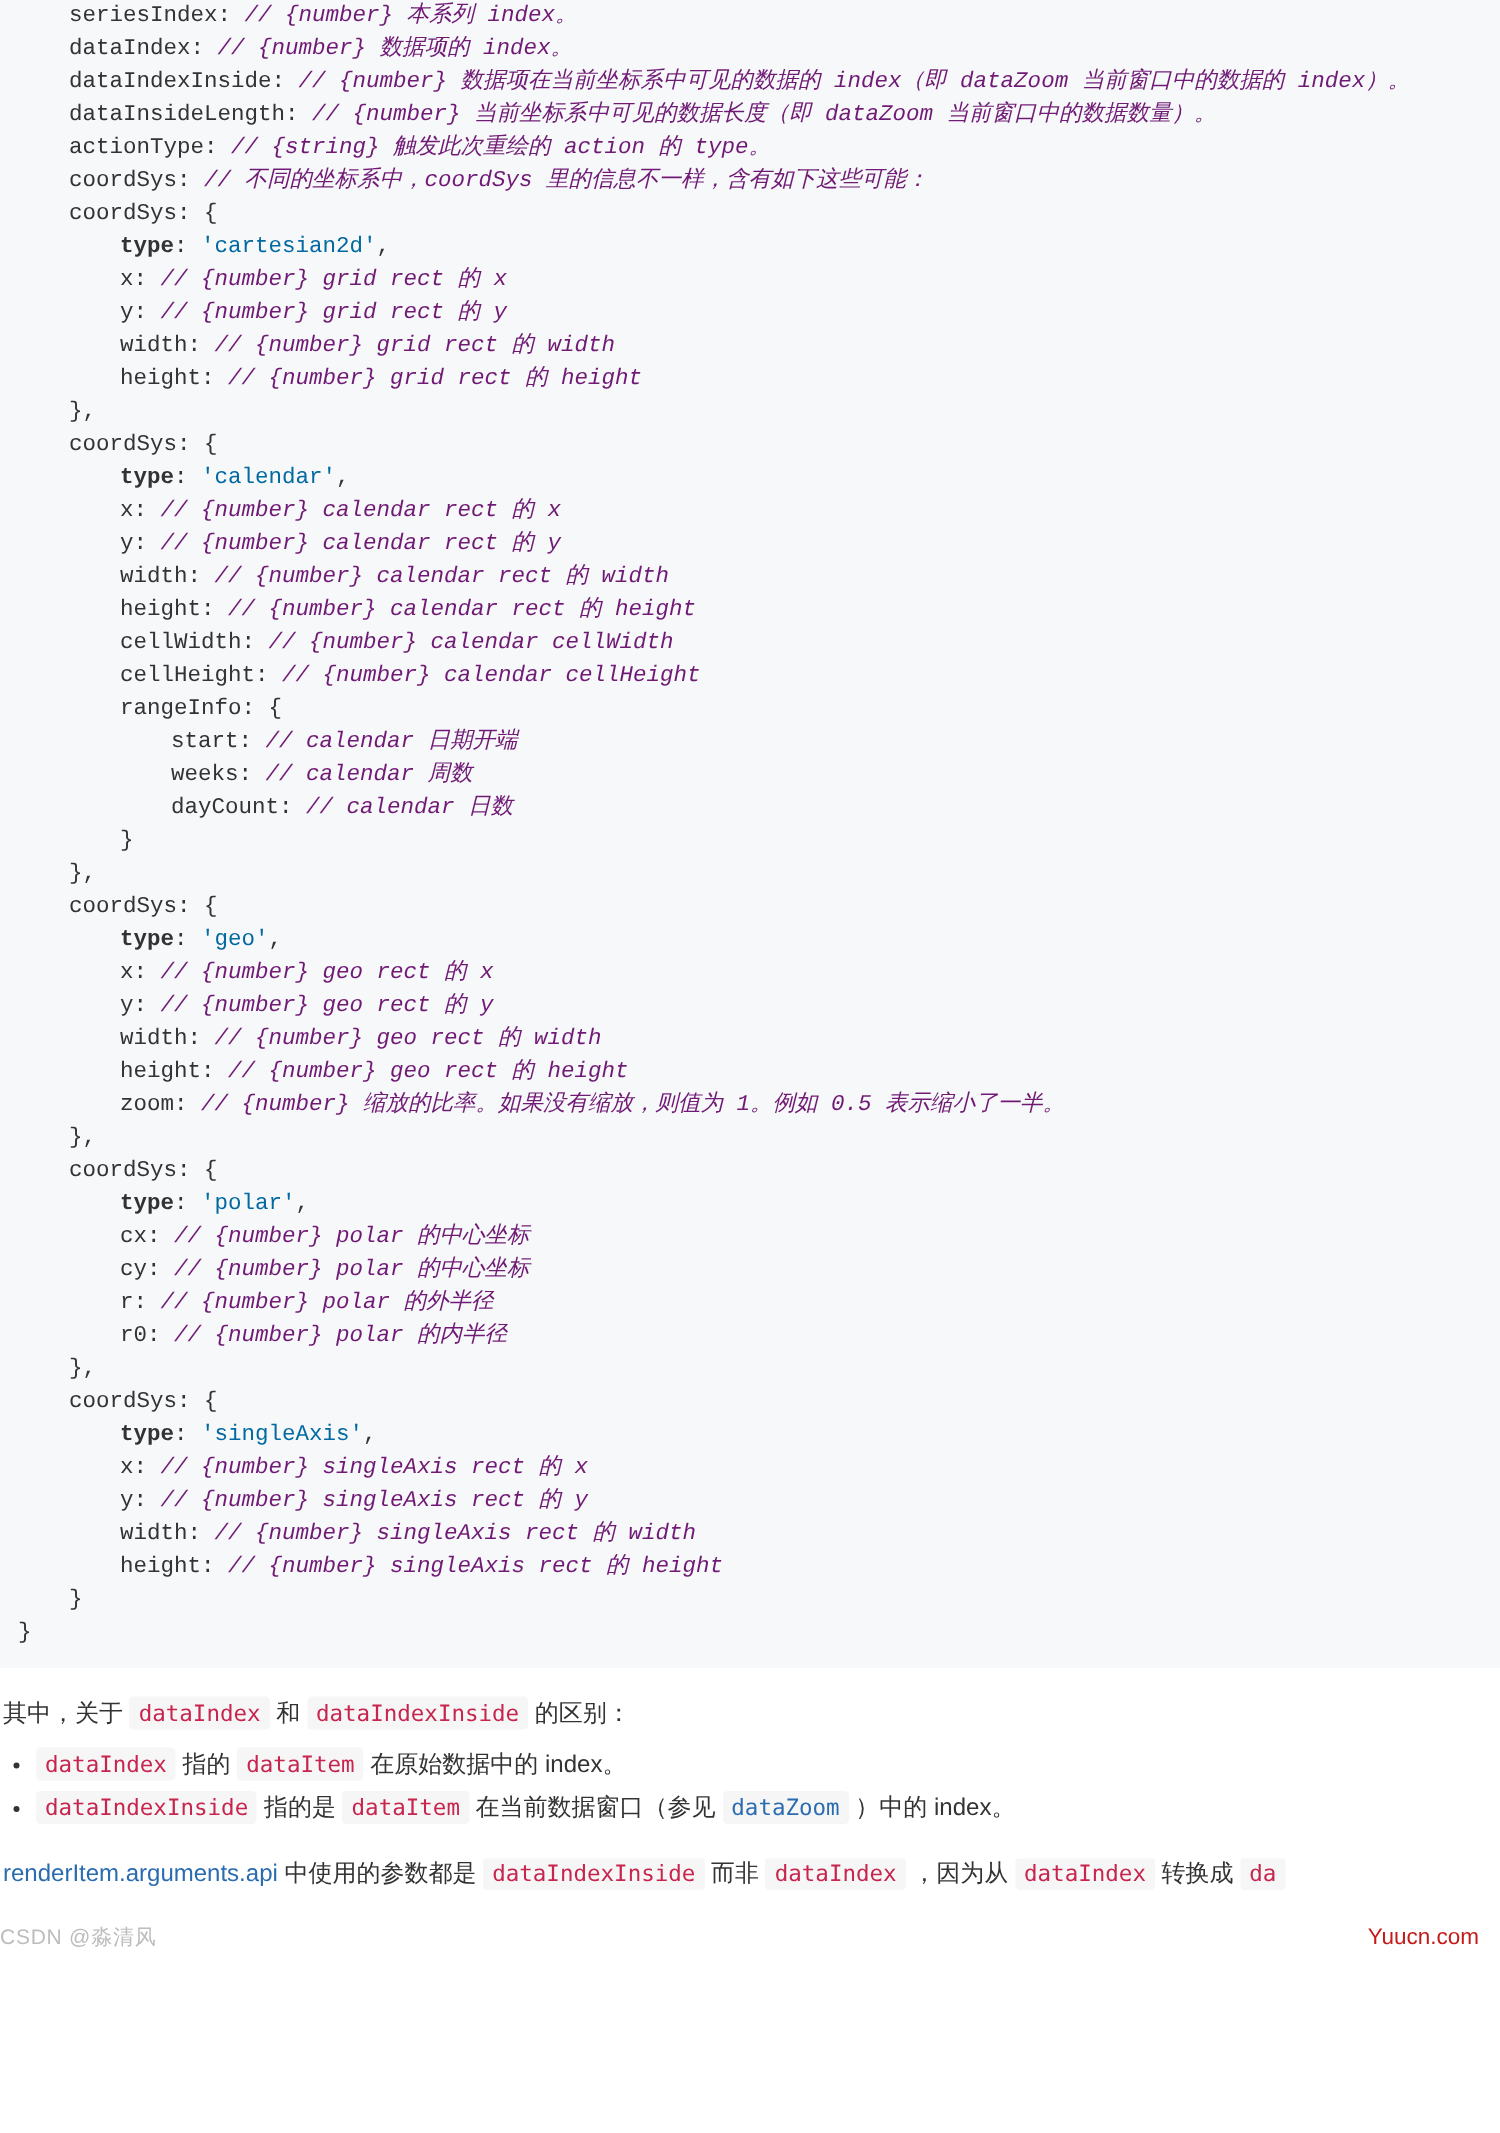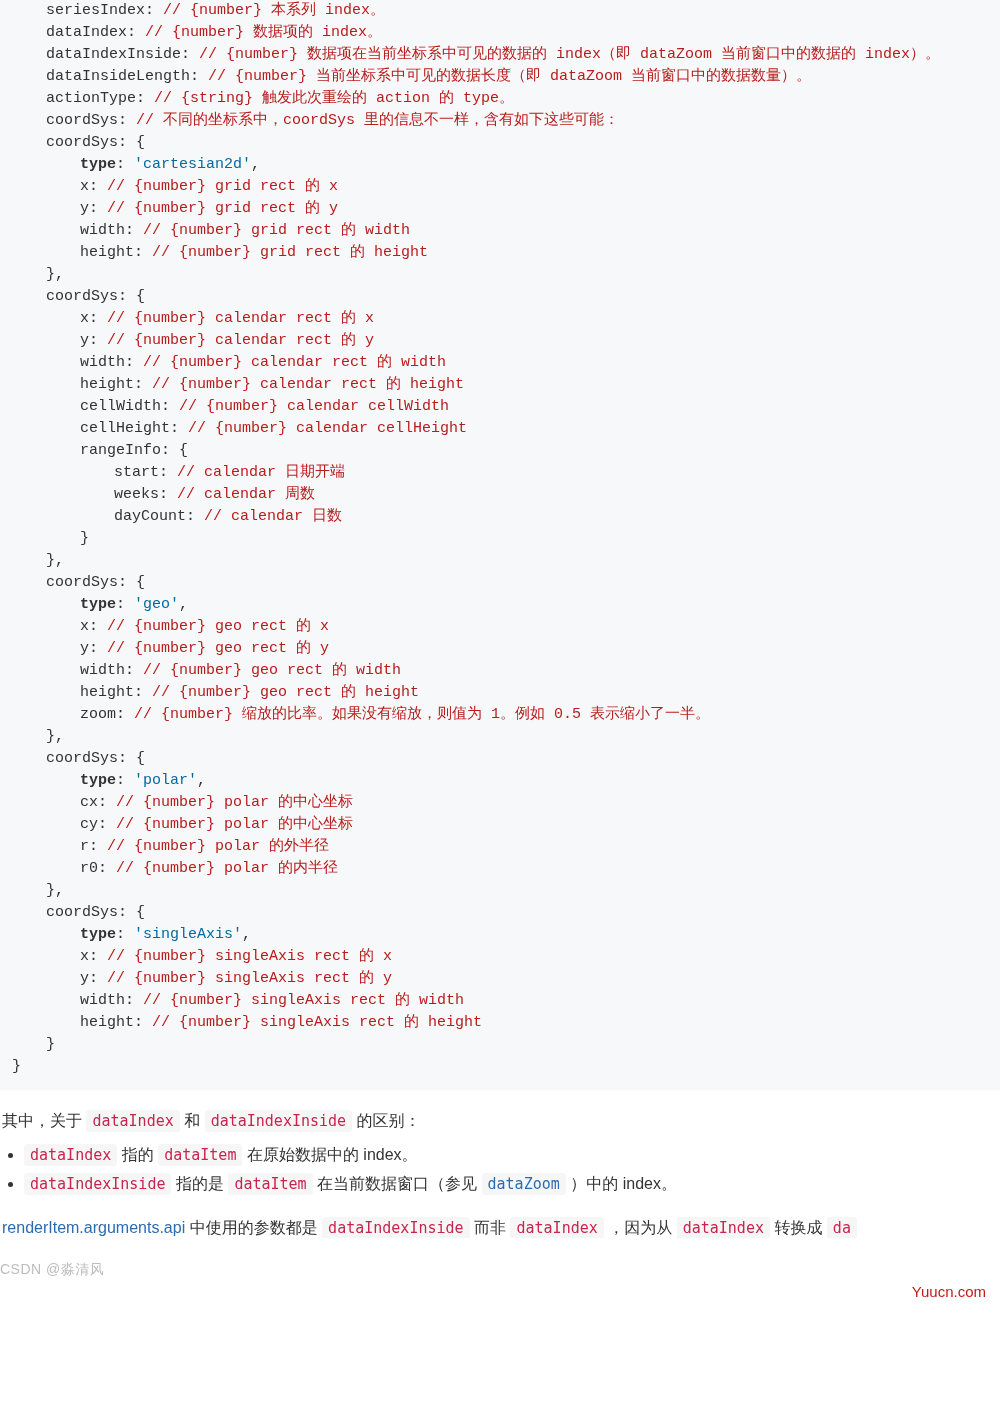--- a/index.html
+++ b/index.html
@@ -7,21 +7,21 @@
   .code-block{background:#f6f8fa;padding:0 12px 12px 12px;margin:0 0 20px 0;overflow:hidden}
   .line{white-space:pre}
   .i0{padding-left:0}
   .i1{padding-left:34px}
   .i2{padding-left:68px}
   .i3{padding-left:102px}
   .kv{color:#333}
   .key{color:#333}
   .bold{font-weight:600}
   .str{color:#0369a1}
-  .cmt{color:#b91c1c;}
+  .cmt{color:#701a75;font-style:italic}
   .prose{padding:0 2px}
   .inline-code{font-family:SFMono-Regular,Consolas,Menlo,monospace;background:#f6f6f6;padding:2px 6px;border-radius:3px;font-size:15px;color:#333}
   .red{color:#c7254e}
   .blue{color:#2b6cb0}
   ul{margin:10px 0 18px 0;padding-left:22px}
   li{margin:8px 0;color:#333}
   li::marker{color:#333}
   .footer-right{position:fixed;right:14px;bottom:120px;color:#c21b18;font-size:15px;font-weight:500}
   .watermark{text-align:left;color:#bdbdbd;font-size:14px;padding:16px 6px 8px 0;letter-spacing:.5px}
   .trunc{overflow:hidden;text-overflow:clip}
@@ -39,20 +39,21 @@
     <div class="line i1"><span class="key">actionType</span><span class="kv">: </span><span class="cmt">// {string} 触发此次重绘的 action 的 type。</span></div>
     <div class="line i1"><span class="key">coordSys</span><span class="kv">: </span><span class="cmt">// 不同的坐标系中，coordSys 里的信息不一样，含有如下这些可能：</span></div>
     <div class="line i1"><span class="key">coordSys</span><span class="kv">: {</span></div>
     <div class="line i2"><span class="key bold">type</span><span class="kv">: </span><span class="str">'cartesian2d'</span><span class="kv">,</span></div>
     <div class="line i2"><span class="key">x</span><span class="kv">: </span><span class="cmt">// {number} grid rect 的 x</span></div>
     <div class="line i2"><span class="key">y</span><span class="kv">: </span><span class="cmt">// {number} grid rect 的 y</span></div>
     <div class="line i2"><span class="key">width</span><span class="kv">: </span><span class="cmt">// {number} grid rect 的 width</span></div>
     <div class="line i2"><span class="key">height</span><span class="kv">: </span><span class="cmt">// {number} grid rect 的 height</span></div>
     <div class="line i1"><span class="kv">},</span></div>
     <div class="line i1"><span class="key">coordSys</span><span class="kv">: {</span></div>
+    <div class="line i2"><span class="key bold">type</span><span class="kv">: </span><span class="str">'calendar'</span><span class="kv">,</span></div>
     <div class="line i2"><span class="key">x</span><span class="kv">: </span><span class="cmt">// {number} calendar rect 的 x</span></div>
     <div class="line i2"><span class="key">y</span><span class="kv">: </span><span class="cmt">// {number} calendar rect 的 y</span></div>
     <div class="line i2"><span class="key">width</span><span class="kv">: </span><span class="cmt">// {number} calendar rect 的 width</span></div>
     <div class="line i2"><span class="key">height</span><span class="kv">: </span><span class="cmt">// {number} calendar rect 的 height</span></div>
     <div class="line i2"><span class="key">cellWidth</span><span class="kv">: </span><span class="cmt">// {number} calendar cellWidth</span></div>
     <div class="line i2"><span class="key">cellHeight</span><span class="kv">: </span><span class="cmt">// {number} calendar cellHeight</span></div>
     <div class="line i2"><span class="key">rangeInfo</span><span class="kv">: {</span></div>
     <div class="line i3"><span class="key">start</span><span class="kv">: </span><span class="cmt">// calendar 日期开端</span></div>
     <div class="line i3"><span class="key">weeks</span><span class="kv">: </span><span class="cmt">// calendar 周数</span></div>
     <div class="line i3"><span class="key">dayCount</span><span class="kv">: </span><span class="cmt">// calendar 日数</span></div>

